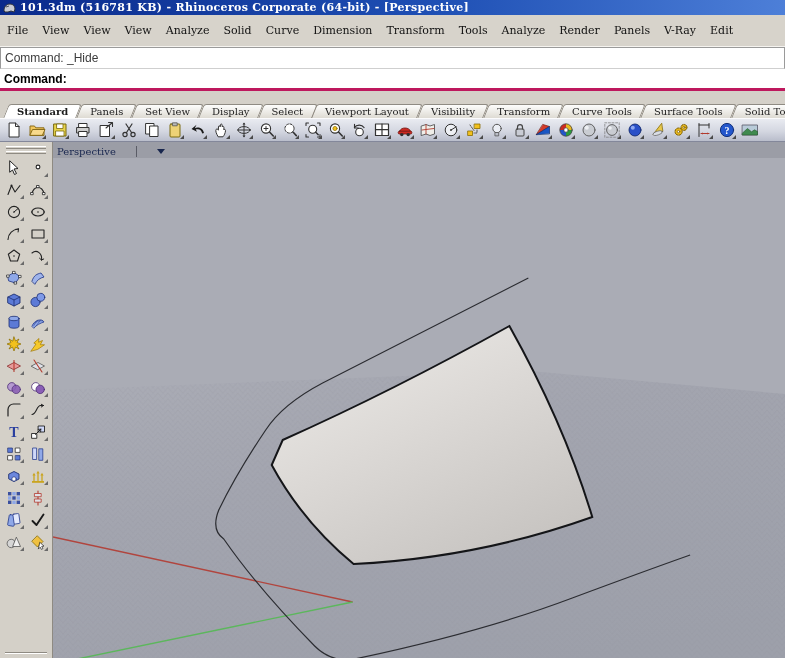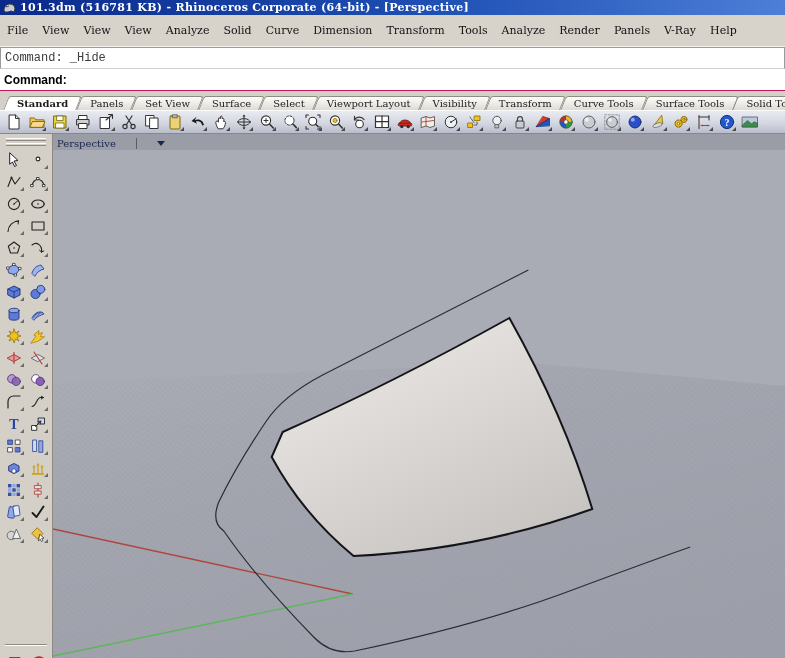--- a/index.html
+++ b/index.html
@@ -12,27 +12,27 @@
     letter-spacing:.3px;white-space:nowrap;}
   .titlebar .appicon{width:13px;height:12px;flex:0 0 auto;}
 
   
   .menubar{height:32px;background:#d7d3cb;border-bottom:1px solid #f5f3ef;display:flex;align-items:center;
     font-size:11px;color:#111;}
   .menu-item{padding:1px 7px;cursor:default;}
 
   
   .cmd-history{height:22px;background:#fff;border:1px solid #9a9a9a;border-bottom-color:#cfcfcf;
-    font-family:Liberation Mono, monospace;font-size:12px;color:#3c3c3c;display:flex;align-items:center;
+    font-family:Liberation Sans, sans-serif;font-size:12px;color:#3c3c3c;display:flex;align-items:center;
     padding:0 4px;}
-  .cmd-prompt{height:22px;background:#fff;border-bottom:1px solid #be185d;font-family:"Liberation Sans",sans-serif;
+  .cmd-prompt{height:22px;background:#fff;border-bottom:3px solid #be185d;font-family:"Liberation Sans",sans-serif;
     font-size:12px;font-weight:bold;color:#000;display:flex;align-items:center;padding:0 4px;}
 
   
-  .tabbar{height:19px;background:#d4d0c8;display:flex;align-items:flex-end;padding-left:6px;overflow:hidden;
+  .tabbar{height:27px;background:#d4d0c8;display:flex;align-items:flex-end;padding-left:6px;overflow:hidden;
     white-space:nowrap;}
   .tab{position:relative;height:14px;padding:0 11px;font-size:10px;color:#1d1d1d;display:flex;align-items:center;
     cursor:default;}
   .tab::before{content:'';position:absolute;inset:0;background:linear-gradient(#fdfdfc,#dedbd3);
     border:1px solid #8f8b83;border-bottom:none;transform:skewX(-22deg);border-radius:3px 3px 0 0;}
   .tab.active::before{background:#fff;}
   .tab.active{font-weight:bold;}
   .tab span{position:relative;z-index:1;}
 
   
@@ -92,42 +92,42 @@
   <span class="menu-item">Analyze</span>
   <span class="menu-item">Solid</span>
   <span class="menu-item">Curve</span>
   <span class="menu-item">Dimension</span>
   <span class="menu-item">Transform</span>
   <span class="menu-item">Tools</span>
   <span class="menu-item">Analyze</span>
   <span class="menu-item">Render</span>
   <span class="menu-item">Panels</span>
   <span class="menu-item">V-Ray</span>
-  <span class="menu-item">Help</span>
+  <span class="menu-item">Edit</span>
 </div>
 
 <div class="cmd-history">
   <span>Command: _Hide</span>
 </div>
 <div class="cmd-prompt">
   <span>Command:</span>
 </div>
 
 <div class="tabbar">
   <div class="tab active">
       <span>Standard</span>
     </div>
   <div class="tab">
       <span>Panels</span>
     </div>
   <div class="tab">
       <span>Set View</span>
     </div>
   <div class="tab">
-      <span>Surface</span>
+      <span>Display</span>
     </div>
   <div class="tab">
       <span>Select</span>
     </div>
   <div class="tab">
       <span>Viewport Layout</span>
     </div>
   <div class="tab">
       <span>Visibility</span>
     </div>

